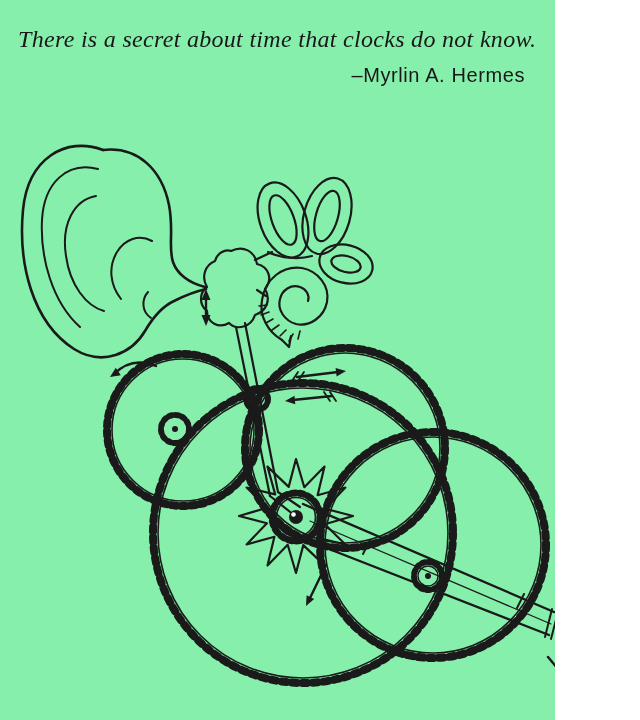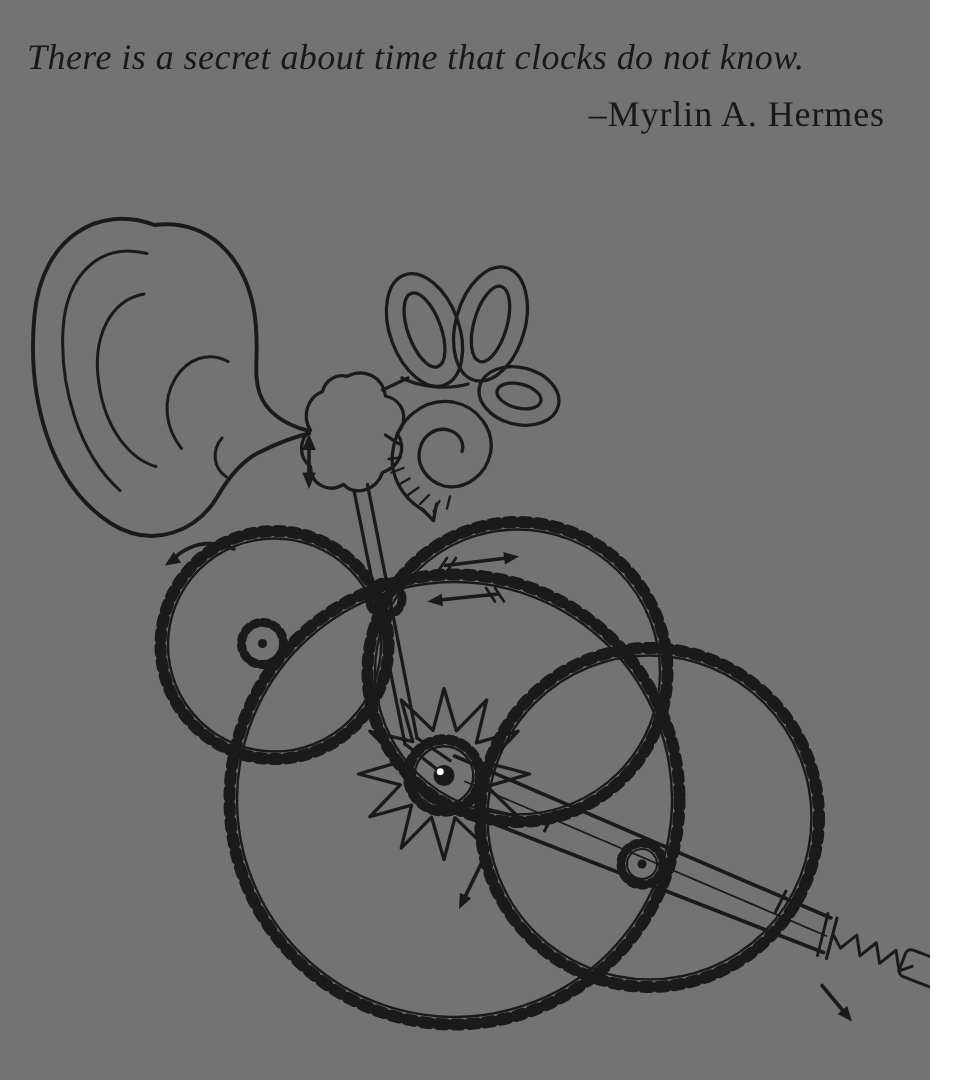--- a/index.html
+++ b/index.html
@@ -2,44 +2,44 @@
 <html><head>
 <meta charset="utf-8">
 <style>
   html, body {
     margin: 0;
     padding: 0;
     background: #ffffff;
   }
   .page {
     position: relative;
-    width: 620px;
+    width: 555px;
     height: 720px;
-    background: #737373;
+    background: #86efac;
     overflow: hidden;
     font-family: "Liberation Serif", serif;
   }
   .quote {
     position: absolute;
     top: 26px;
     left: 18px;
     width: 606px;
     font-family: "Liberation Serif", serif;
     font-style: italic;
     font-size: 24px;
     letter-spacing: 0.3px;
     color: #181818;
     white-space: nowrap;
   }
   .attribution {
     position: absolute;
     top: 64px;
     right: 30px;
-    font-family: Liberation Serif, serif;
-    font-size: 24px;
+    font-family: Liberation Sans, sans-serif;
+    font-size: 20px;
     letter-spacing: 0.6px;
     color: #181818;
   }
   svg.art {
     position: absolute;
     left: 0;
     top: 0;
   }
   svg.art * {
     vector-effect: none;

